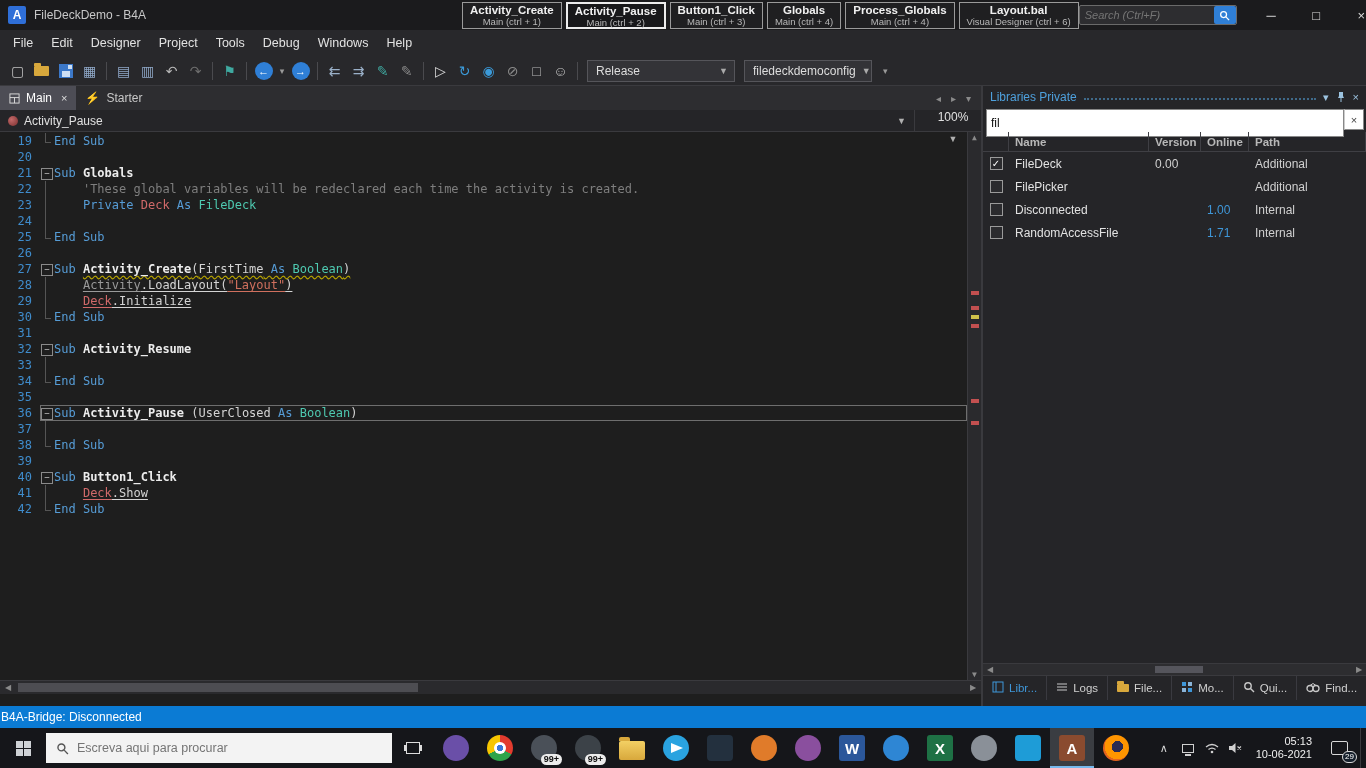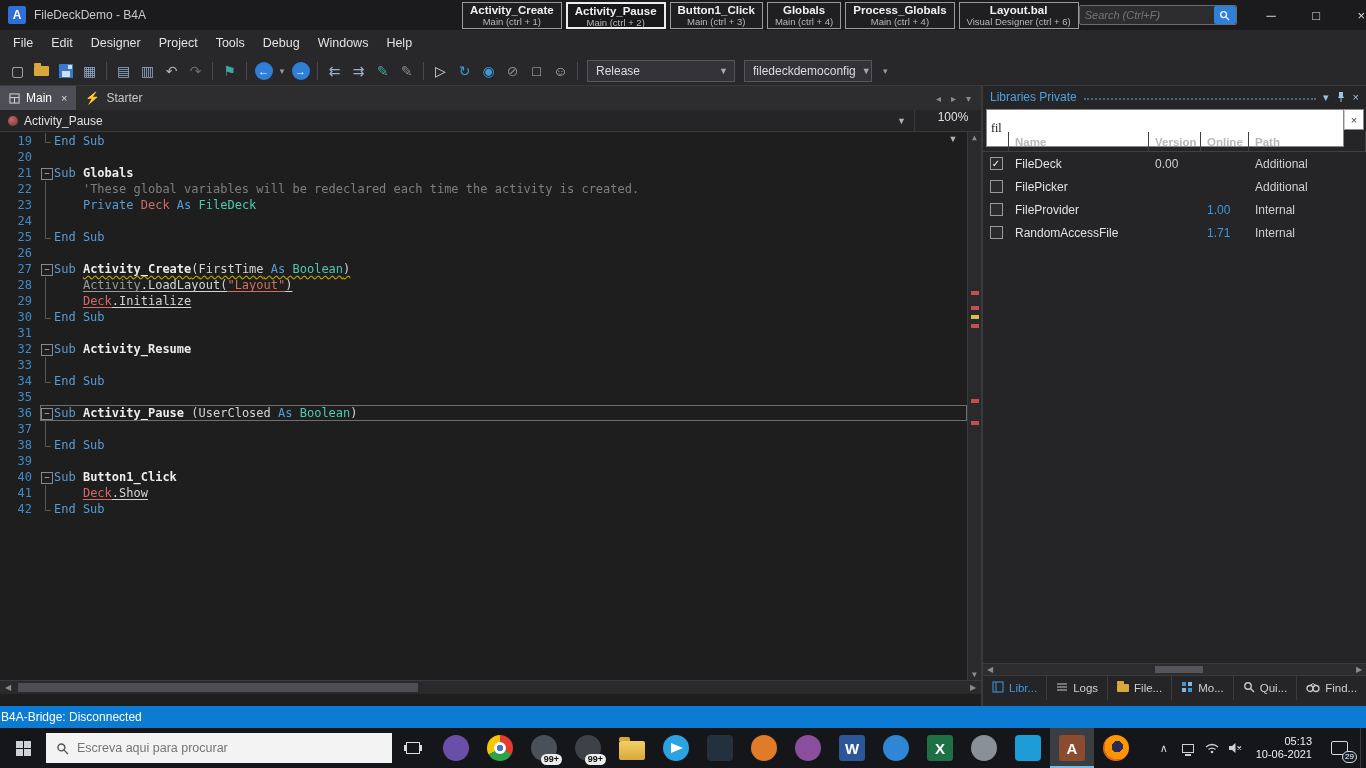--- a/index.html
+++ b/index.html
@@ -89,21 +89,21 @@
   .hs-thumb{position:absolute;left:18px;width:400px;top:2px;bottom:2px;background:#4d4d52;}
   .left-pad{flex:0 0 12px;background:#1e1e1e;}
 
   
   .right{flex:1;display:flex;flex-direction:column;background:#252528;min-width:0;}
   .panel-header{height:22px;display:flex;align-items:center;padding:0 7px;gap:7px;flex:0 0 22px;}
   .ph-title{font-size:12px;color:#4ea0dc;white-space:nowrap;}
   .ph-dots{flex:1;height:0;border-top:2px dotted #3f6a8a;margin-top:3px;}
   .ph-ic{color:#9cc3e0;font-size:11px;display:flex;align-items:center;}
   .filter-row{height:24px;padding:1px 2px 1px 3px;display:flex;flex:0 0 24px;}
-  .filter-input{flex:1;min-width:0;height:38px;background:#fff;border:1px solid #888;font-size:12px;color:#111;padding:0 4px;font-family:Liberation Serif, serif;outline:none;}
+  .filter-input{flex:1;min-width:0;height:28px;background:#fff;border:1px solid #888;font-size:12px;color:#111;padding:0 4px;font-family:Liberation Sans, sans-serif;outline:none;}
   .filter-clear{width:20px;height:21px;background:#fff;border:1px solid #888;border-left:1px solid #ccc;color:#444;font-size:11px;display:flex;align-items:center;justify-content:center;flex:0 0 20px;}
   .lib-header{display:grid;grid-template-columns:26px 140px 52px 48px 1fr;height:20px;border-bottom:1px solid #3f3f44;flex:0 0 20px;font-weight:bold;}
   .lh-cell{font-size:11.5px;color:#b8b8b8;padding-left:6px;border-right:1px solid #3f3f44;display:flex;align-items:center;}
   .lib-row{display:grid;grid-template-columns:26px 140px 52px 48px 1fr;height:23px;align-items:center;flex:0 0 23px;}
   .lr-check{display:flex;justify-content:center;}
   .cb{width:13px;height:13px;border:1px solid #9a9a9a;background:#2b2b2e;color:#fff;font-size:10px;line-height:11px;text-align:center;}
   .lr-name{font-size:12px;color:#e2e2e2;padding-left:6px;}
   .lr-ver,.lr-path{font-size:12px;color:#d0d0d0;padding-left:6px;}
   .lr-online{font-size:12px;color:#3f97d9;padding-left:6px;}
   .panel-fill{flex:1;}
@@ -532,21 +532,21 @@
             </div>
             <div class="lr-name">FilePicker</div>
             <div class="lr-ver"></div>
             <div class="lr-online"></div>
             <div class="lr-path">Additional</div>
           </div>
           <div class="lib-row">
             <div class="lr-check">
               <span class="cb"></span>
             </div>
-            <div class="lr-name">FileProvider</div>
+            <div class="lr-name">Disconnected</div>
             <div class="lr-ver"></div>
             <div class="lr-online">1.00</div>
             <div class="lr-path">Internal</div>
           </div>
           <div class="lib-row">
             <div class="lr-check">
               <span class="cb"></span>
             </div>
             <div class="lr-name">RandomAccessFile</div>
             <div class="lr-ver"></div>

